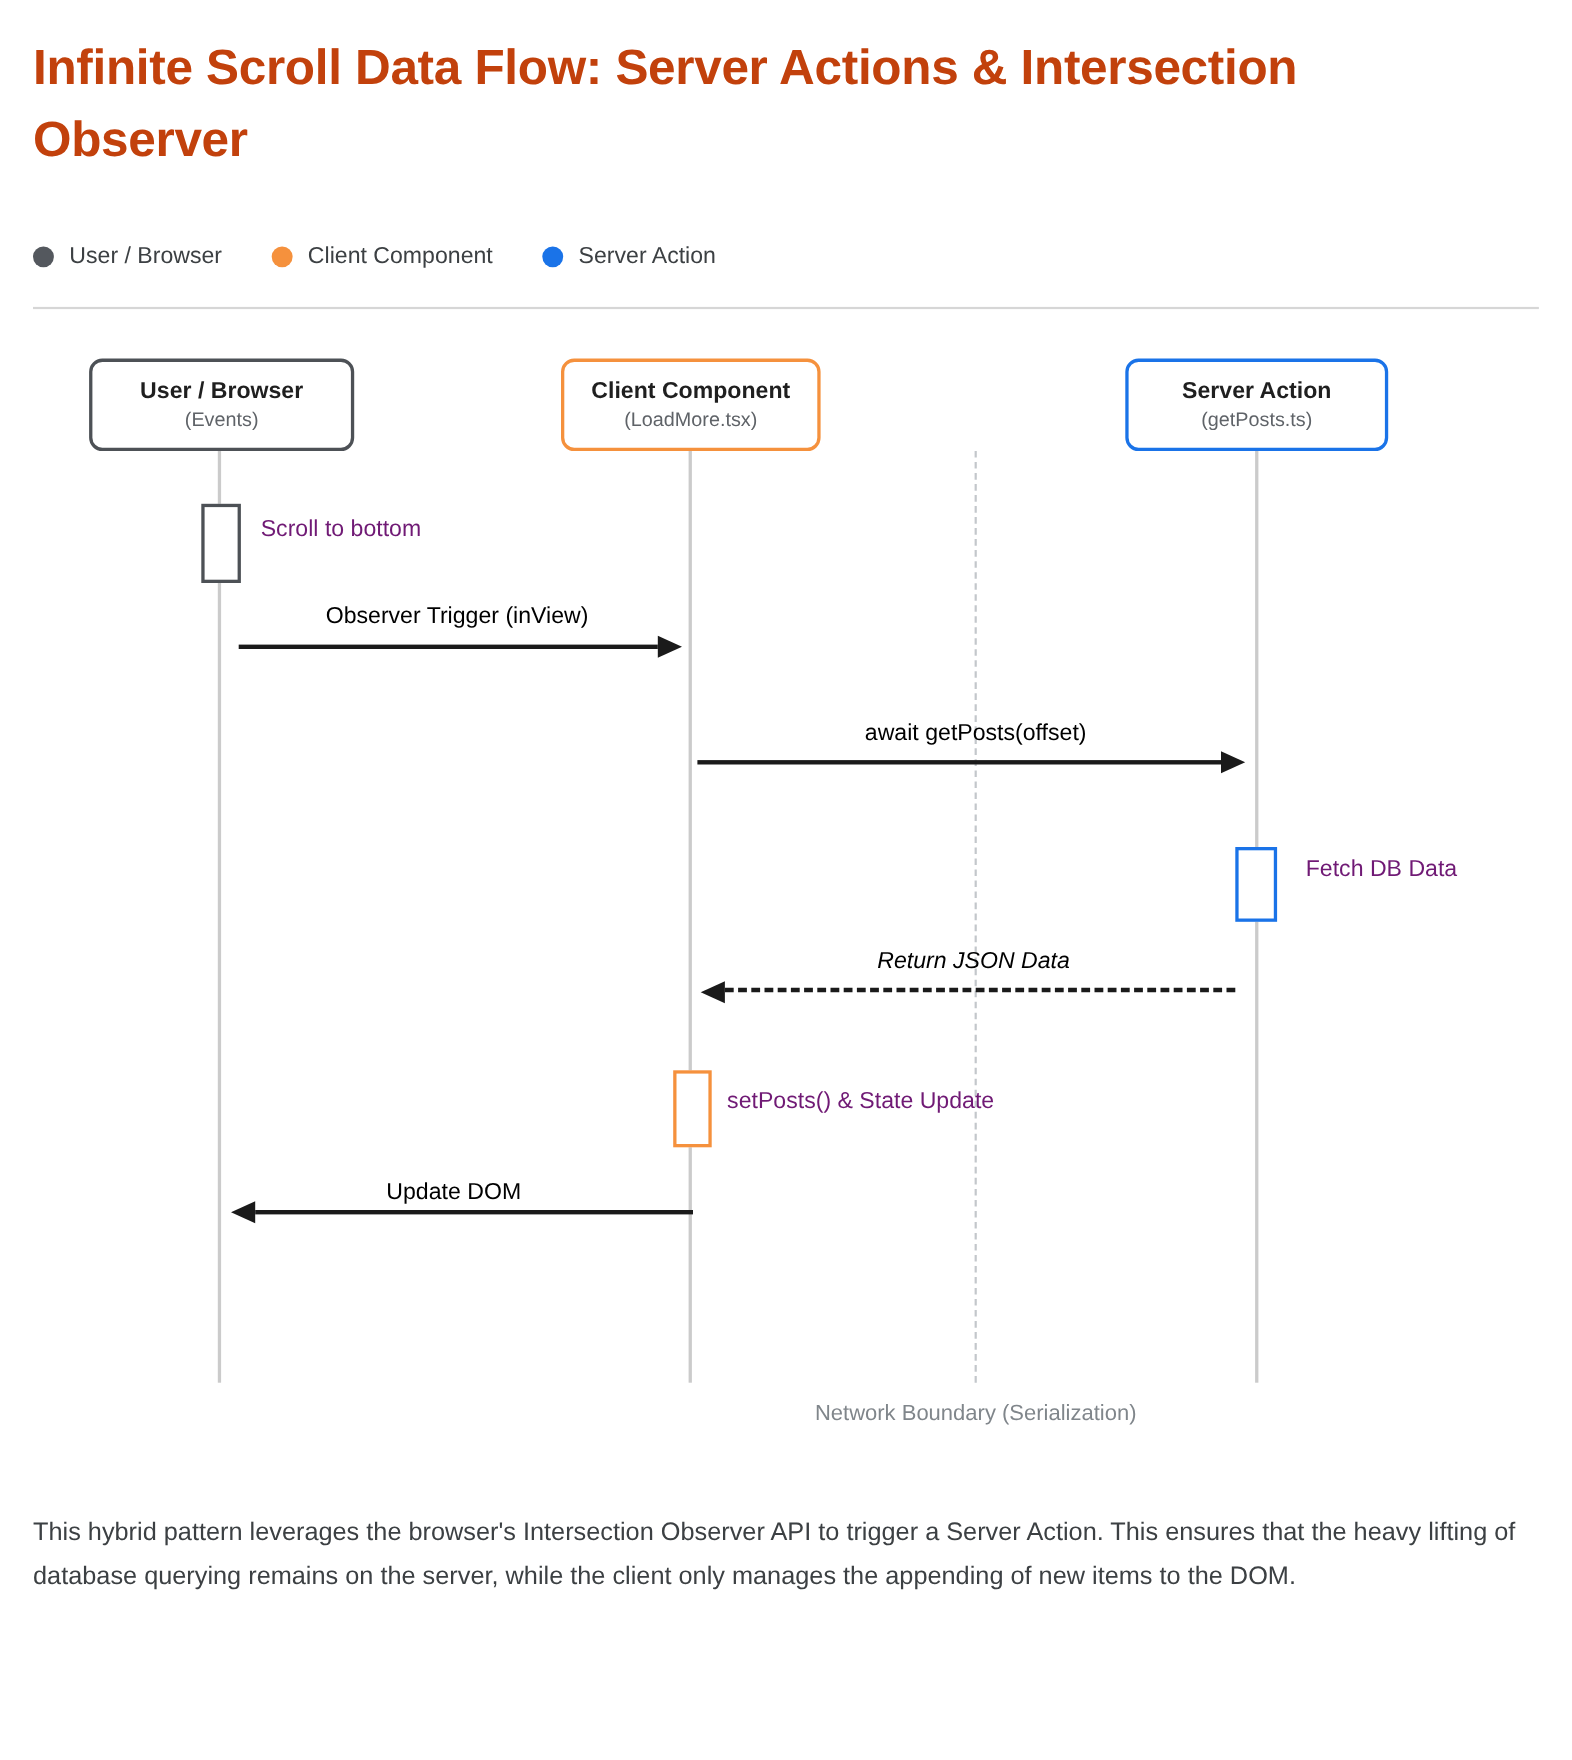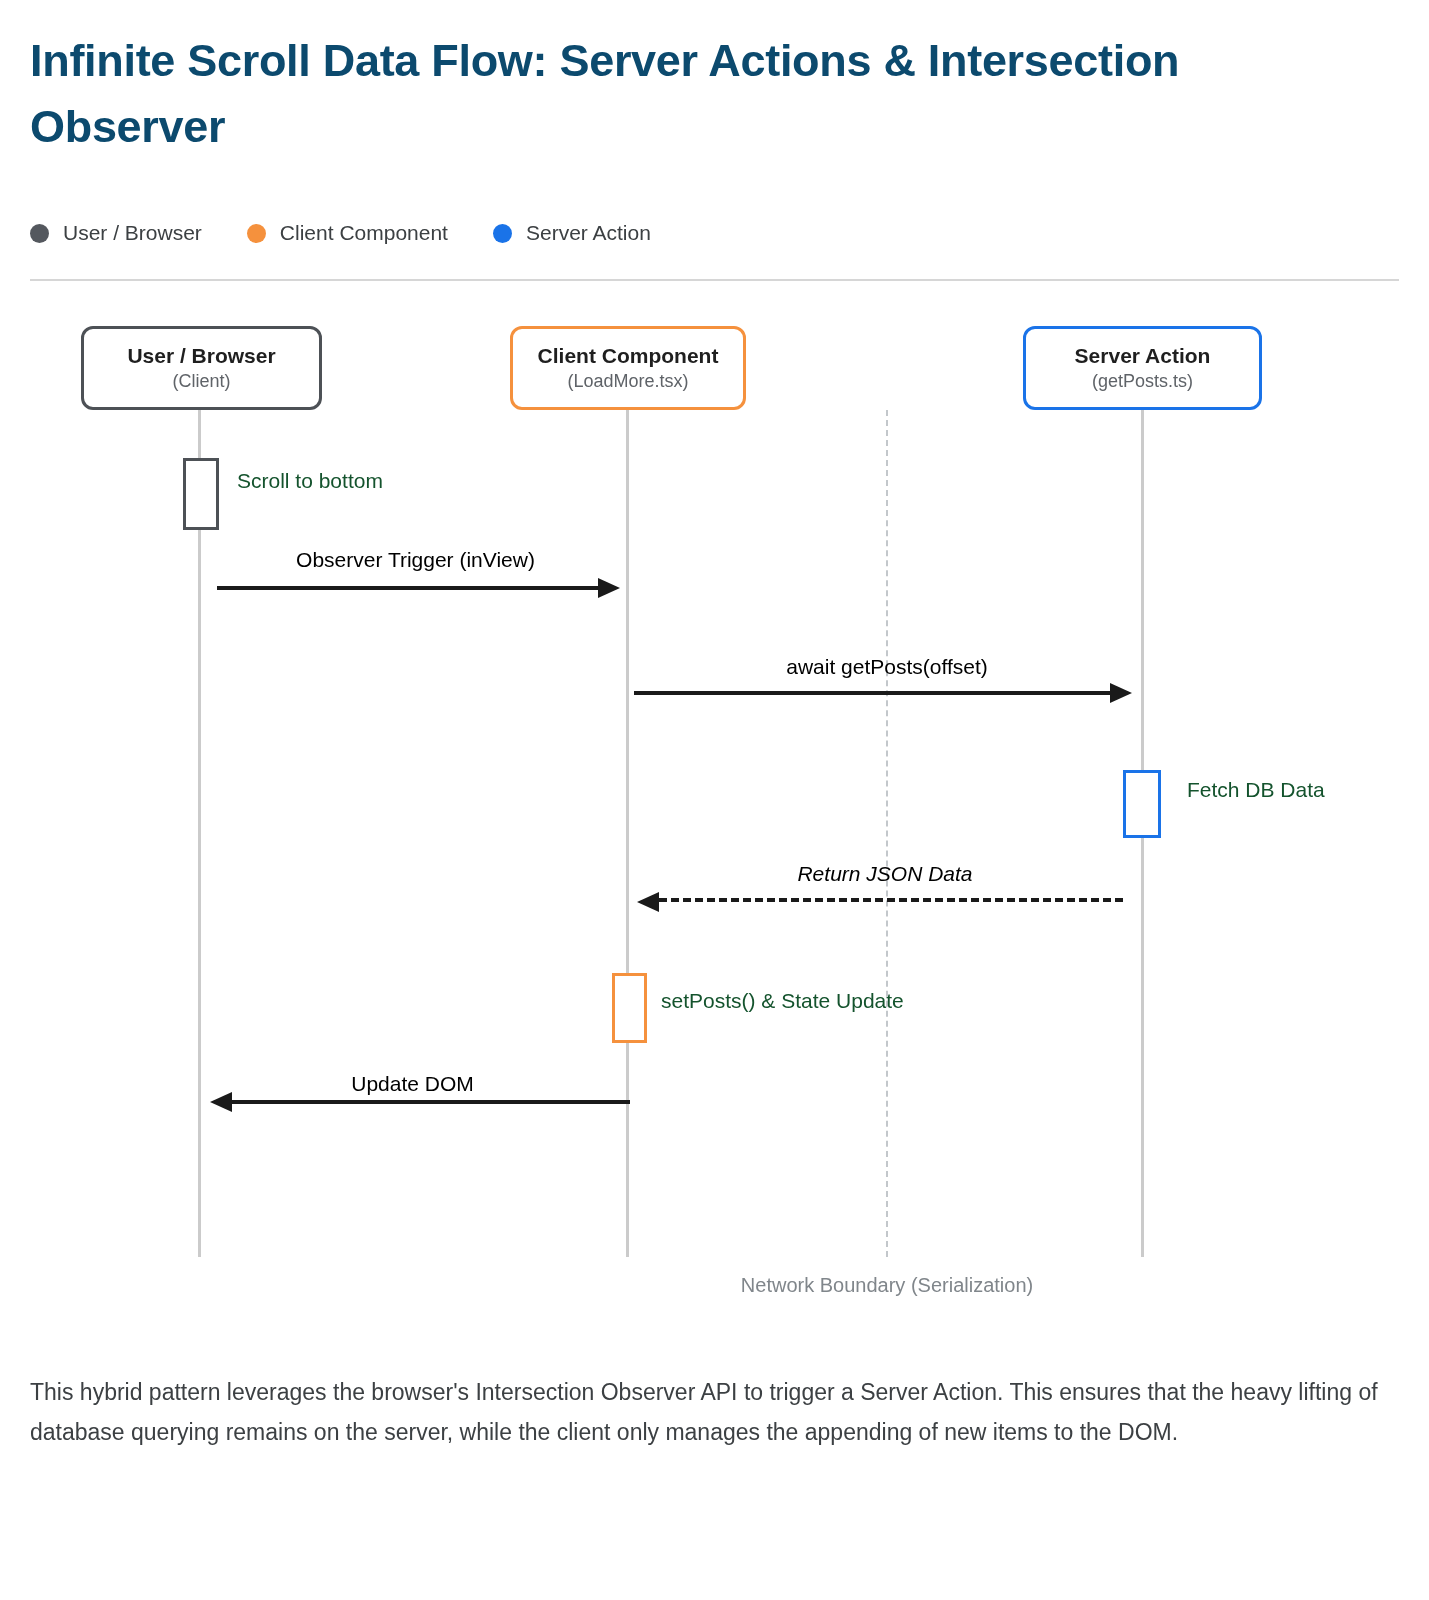--- a/index.html
+++ b/index.html
@@ -3,21 +3,21 @@
 <meta charset="utf-8">
 <style>
   * { margin:0; padding:0; box-sizing:border-box; }
   html,body { background:#ffffff; }
   body { font-family:"Liberation Sans", sans-serif; color:#202124; }
   .page { position:relative; width:1429px; height:1600px; background:#ffffff; overflow:hidden; }
 
   
   .title { position:absolute; left:30px; top:28px; width:1330px;
            font-size:45px; font-weight:600; letter-spacing:-0.3px;
-           line-height:66px; color:#0c4a6e; }
+           line-height:66px; color:#c2410c; }
   .legend { position:absolute; left:30px; top:221px; display:flex; align-items:center; gap:45px;
             font-size:21px; color:#3c4043; }
   .legend-item { display:flex; align-items:center; gap:14px; }
   .legend-dot { width:19px; height:19px; border-radius:50%; flex:none; }
   .divider { position:absolute; left:30px; top:279px; width:1369px; height:2px; background:#d6d6d6; }
 
   
   .diagram { position:absolute; left:0; top:326px; width:1429px; height:1000px; }
 
   .actor { position:absolute; top:0; height:84px; background:#fff;
@@ -37,21 +37,21 @@
   .boundary-line { position:absolute; left:886px; top:84px; height:847px; width:0;
                    border-left:2px dashed #c3c7cb; }
   .boundary-label { position:absolute; left:687px; top:948px; width:400px; text-align:center;
                     font-size:20px; color:#80868b; }
 
   .activation { position:absolute; background:#fff; border:3px solid; }
   .act-scroll { left:183px; top:132px; width:36px; height:72px; }
   .act-fetch  { left:1123px; top:444px; width:38px; height:68px; }
   .act-set    { left:612px;  top:647px; width:35px; height:70px; }
 
-  .act-label { position:absolute; font-size:21px; color:#14532d; white-space:nowrap; }
+  .act-label { position:absolute; font-size:21px; color:#701a75; white-space:nowrap; }
   .act-label-scroll { left:237px;  top:143px; }
   .act-label-fetch  { left:1187px; top:452px; }
   .act-label-set    { left:661px;  top:663px; }
 
   .msg-label { position:absolute; font-size:21px; color:#000000; text-align:center; white-space:nowrap; }
   .lbl-observer { left:213px; width:405px; top:222px; }
   .lbl-await    { left:637px; width:500px; top:329px; }
   .lbl-return   { left:635px; width:500px; top:536px;font-style:italic; }
   .lbl-update   { left:210px; width:405px; top:746px; }
 
@@ -107,21 +107,21 @@
 
     <div class="lifeline lifeline-user"></div>
     <div class="lifeline lifeline-client"></div>
     <div class="lifeline lifeline-server"></div>
 
     <div class="boundary-line"></div>
     <div class="boundary-label">Network Boundary (Serialization)</div>
 
     <div class="actor actor-user" style="border-color: rgb(77, 81, 86);">
       <div class="actor-name">User / Browser</div>
-      <div class="actor-sub">(Client)</div>
+      <div class="actor-sub">(Events)</div>
     </div>
     <div class="actor actor-client" style="border-color: rgb(245, 145, 61);">
       <div class="actor-name">Client Component</div>
       <div class="actor-sub">(LoadMore.tsx)</div>
     </div>
     <div class="actor actor-server" style="border-color: rgb(26, 115, 232);">
       <div class="actor-name">Server Action</div>
       <div class="actor-sub">(getPosts.ts)</div>
     </div>
 

